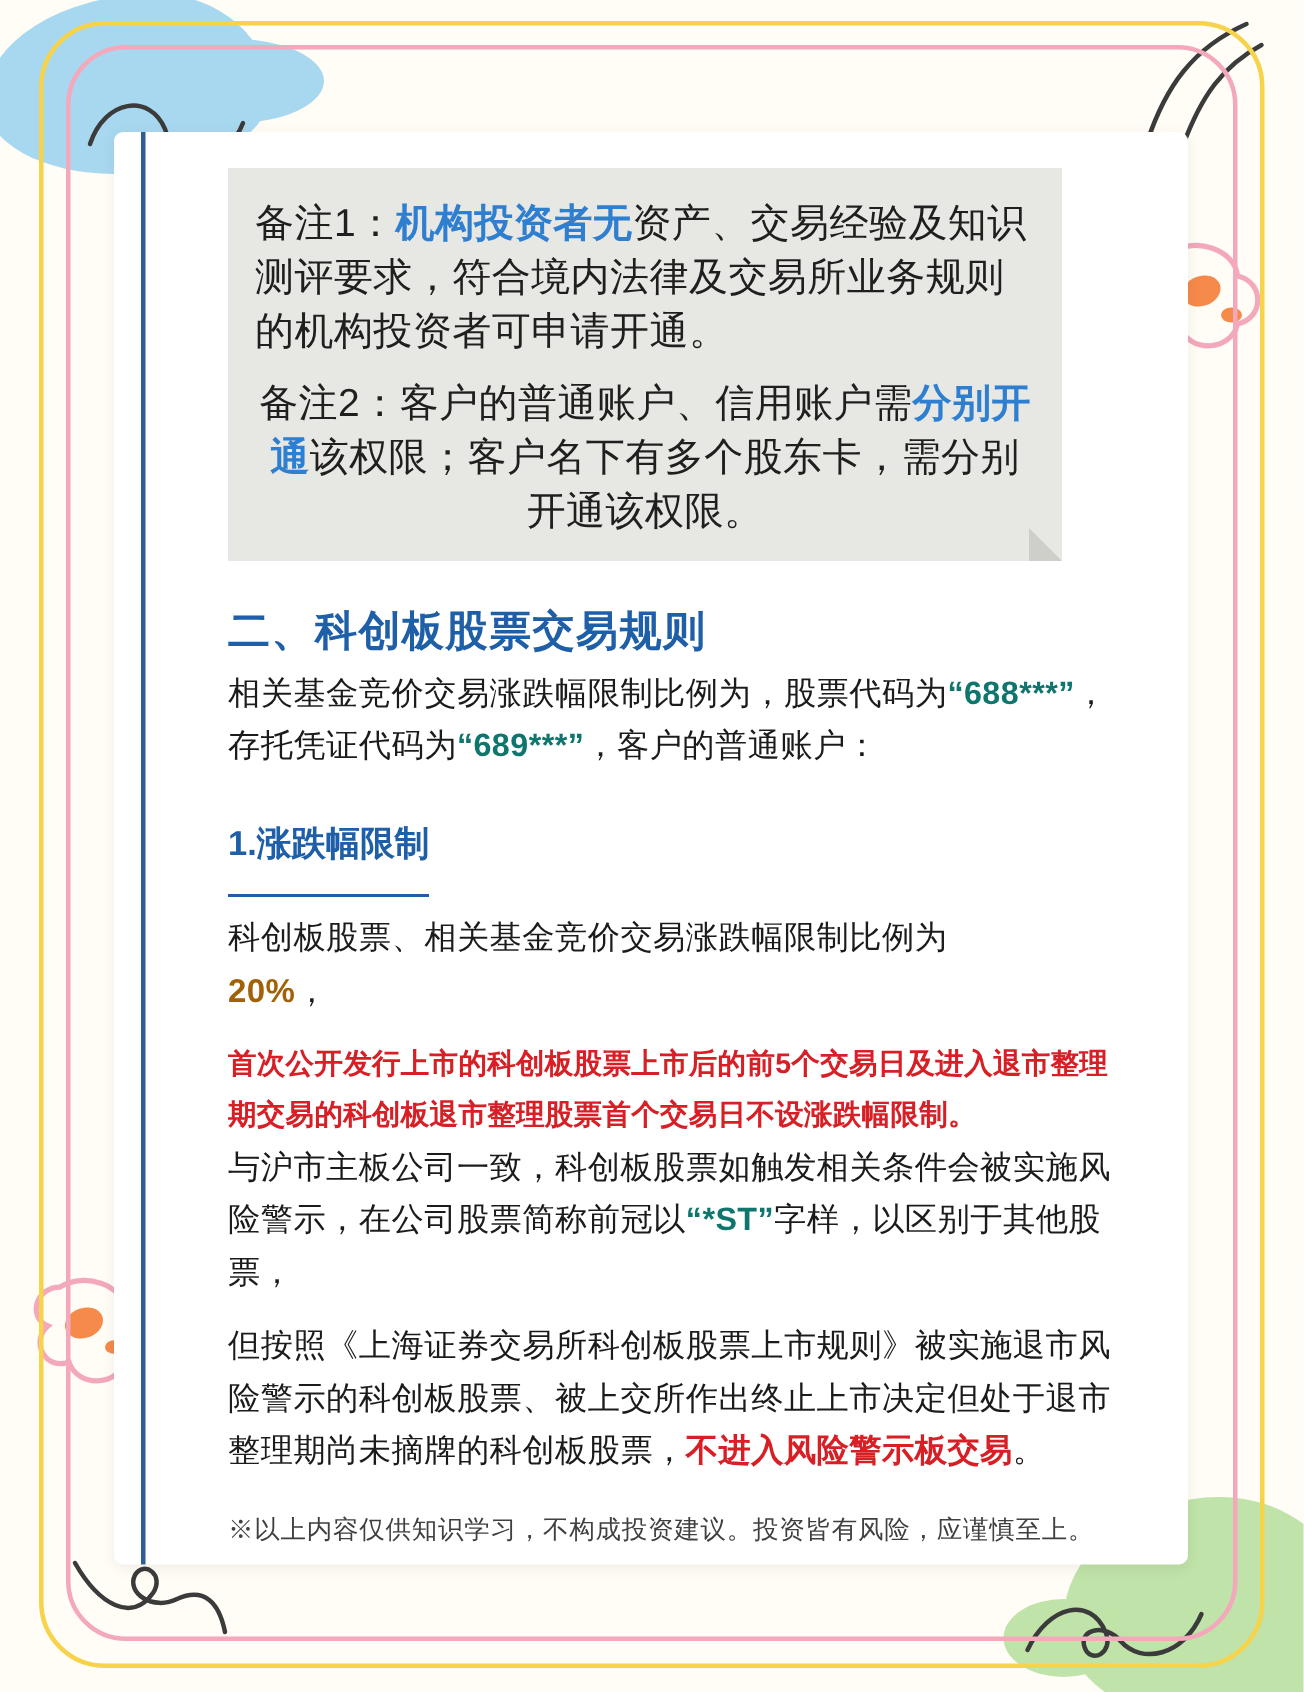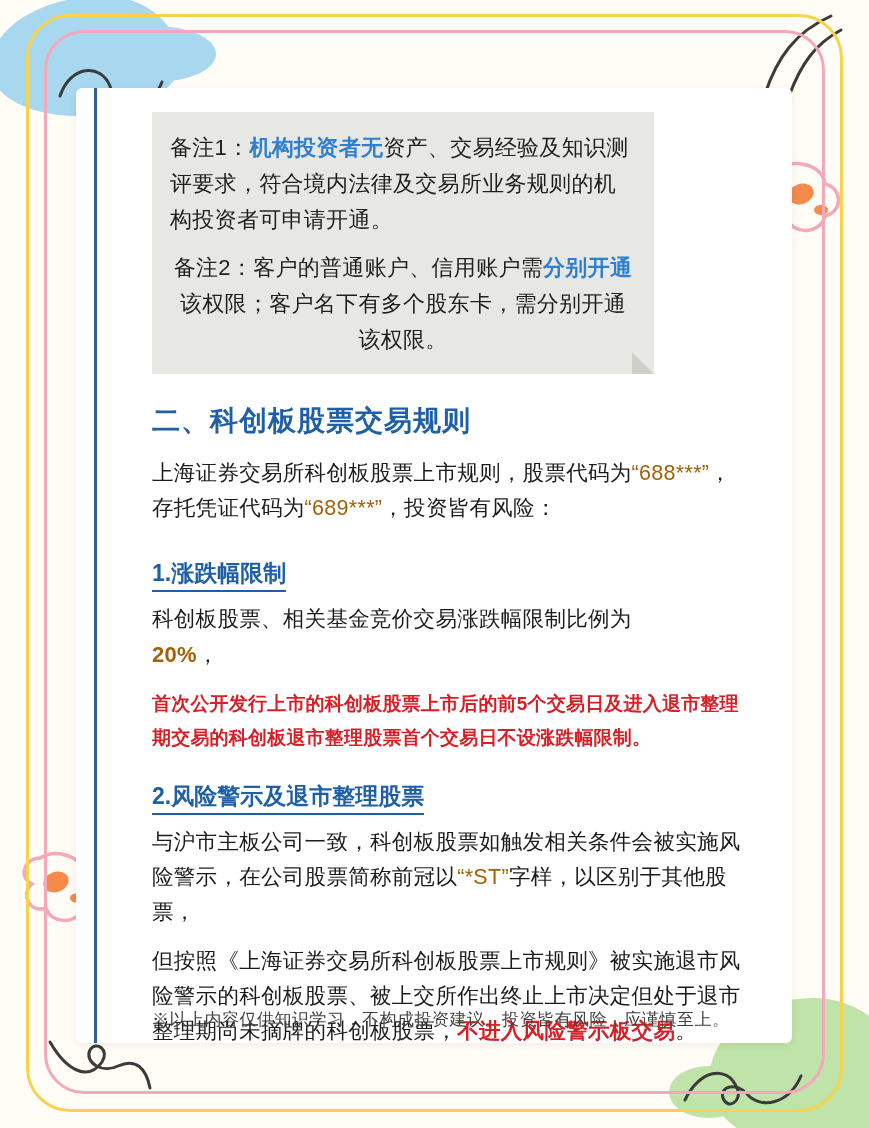--- a/index.html
+++ b/index.html
@@ -88,64 +88,64 @@
     position: absolute;
     left: 152px; top: 112px;
     width: 600px;
     color: #1b1b1b;
   }
 
   .note-box {
     position: relative;
     background: #e7e7e4;
     padding: 18px 18px 16px 18px;
-    font-size: 22px;
+    font-size: 26px;
     line-height: 36px;
     letter-spacing: .3px;
     color: #1f1f1f;
-    width: 502px;
+    width: 556px;
   }
   .note-box p { margin: 0; }
   .note-box p + p { margin-top: 12px; text-align: center; }
   .note-box::after {
     content: "";
     position: absolute;
     right: 0; bottom: 0;
     width: 0; height: 0;
     border-left: 22px solid #cfcfca;
     border-top: 22px solid transparent;
   }
   .hl-blue { color: #2f7fd0; font-weight: bold; }
 
   h2.section-title {
     font-size: 28px;
     color: #1f5fa8;
     font-weight: bold;
-    margin: 28px 0 16px 0;
+    margin: 28px 0 5px 0;
     letter-spacing: 1px;
   }
 
   p.body {
     font-size: 21.5px;
     line-height: 35px;
     margin: 0 0 6px 0;
     letter-spacing: .3px;
   }
   p.body + p.body { margin-top: 14px; }
 
-  .quoted { color: #a16207; font-weight: normal; }
+  .quoted { color: #0f766e; font-weight: bold; }
 
   h3.sub-title {
     font-size: 23px;
     color: #1f5fa8;
     font-weight: bold;
     margin: 26px 0 10px 0;
     display: inline-block;
     border-bottom: 2.5px solid #1f5fa8;
-    padding-bottom: 1px;
+    padding-bottom: 18px;
   }
 
   .pct { color: #a16207; font-weight: bold; font-size: 22px; }
 
   p.warn {
     color: #d81f26;
     font-weight: bold;
     font-size: 19px;
     line-height: 34px;
     margin: 14px 0 0 0;
@@ -214,33 +214,32 @@
       <span>备注1：</span><span class="hl-blue">机构投资者无</span><span>资产、交易经验及知识测评要求，符合境内法律及交易所业务规则的机构投资者可申请开通。</span>
     </p>
     <p>
       <span>备注2：客户的普通账户、信用账户需</span><span class="hl-blue">分别开通</span><span>该权限；客户名下有多个股东卡，需分别开通该权限。</span>
     </p>
   </div>
 
   <h2 class="section-title">二、科创板股票交易规则</h2>
 
   <p class="body">
-    <span>上海证券交易所科创板股票上市规则，股票代码为</span><span class="quoted">“688***”</span><span>，存托凭证代码为</span><span class="quoted">“689***”</span><span>，投资皆有风险：</span>
+    <span>相关基金竞价交易涨跌幅限制比例为，股票代码为</span><span class="quoted">“688***”</span><span>，存托凭证代码为</span><span class="quoted">“689***”</span><span>，客户的普通账户：</span>
   </p>
 
   <h3 class="sub-title">1.涨跌幅限制</h3>
 
   <p class="body">
     <span>科创板股票、相关基金竞价交易涨跌幅限制比例为</span><br>
     <span class="pct">20%</span><span>，</span>
   </p>
 
   <p class="warn">首次公开发行上市的科创板股票上市后的前5个交易日及进入退市整理期交易的科创板退市整理股票首个交易日不设涨跌幅限制。</p>
 
-  <h3 class="sub-title">2.风险警示及退市整理股票</h3>
 
   <p class="body">
     <span>与沪市主板公司一致，科创板股票如触发相关条件会被实施风险警示，在公司股票简称前冠以</span><span class="quoted">“*ST”</span><span>字样，以区别于其他股票，</span>
   </p>
 
   <p class="body">
     <span>但按照《上海证券交易所科创板股票上市规则》被实施退市风险警示的科创板股票、被上交所作出终止上市决定但处于退市整理期尚未摘牌的科创板股票，</span><span class="red-inline">不进入风险警示板交易</span><span>。</span>
   </p>
 
 </div>

